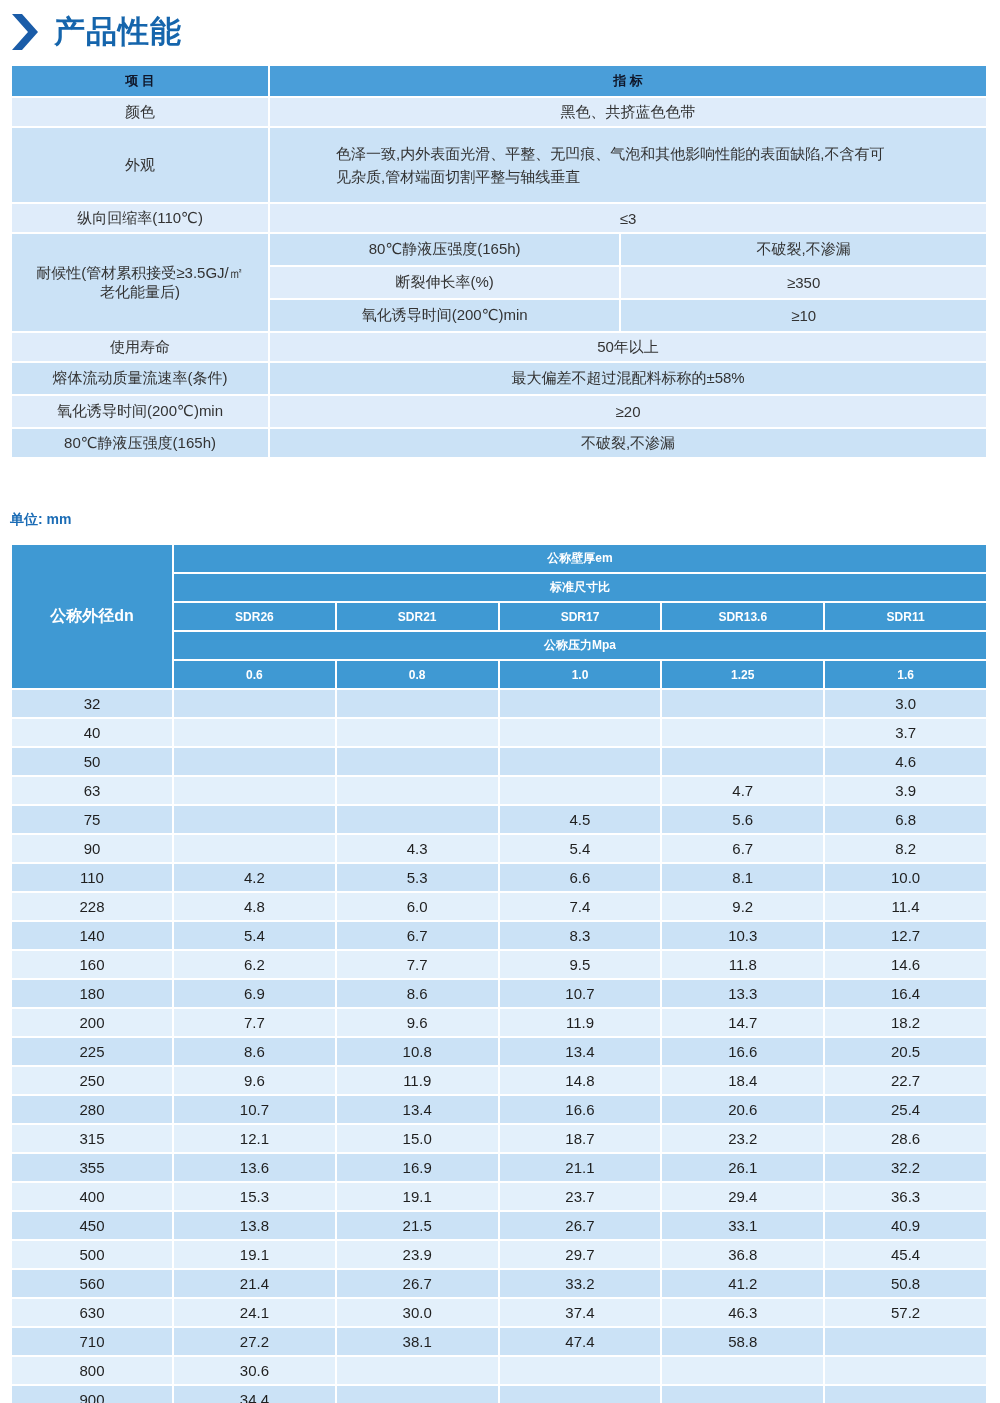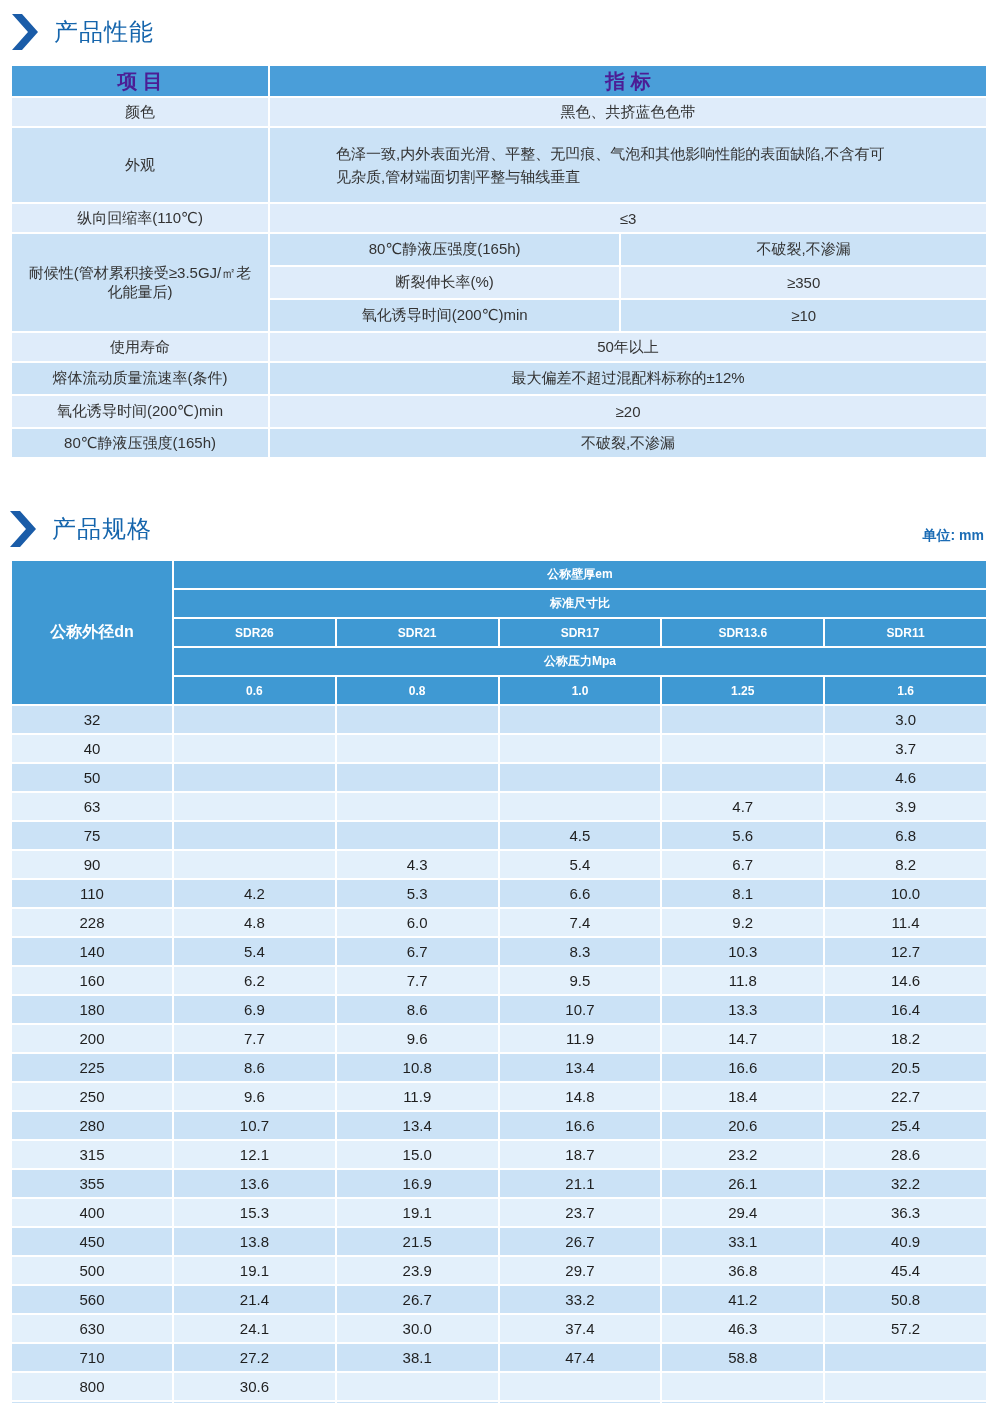--- a/index.html
+++ b/index.html
@@ -7,38 +7,38 @@
     width:1000px;height:1403px;box-sizing:border-box;
     background:#ffffff;
     padding:14px 12px 12px 10px;
     font-family:"Liberation Sans","DejaVu Sans",sans-serif;
     overflow:hidden;
   }
   
   .section-head{display:flex;align-items:center;gap:16px;margin:0 0 14px 2px;}
   .section-head-row2{display:flex;justify-content:space-between;align-items:flex-end;margin-top:52px;margin-bottom:12px;}
   .chev{width:26px;height:36px;flex:0 0 auto;}
-  .sec-title{font-size:24px;line-height:36px;color:#1565AC;font-weight:normal;margin:0;letter-spacing:1px;}
+  .sec-title{font-size:31px;line-height:36px;color:#1565AC;font-weight:bold;margin:0;letter-spacing:1px;}
   .unit-label{color:#1B6CB5;font-size:14px;font-weight:bold;padding-right:4px;padding-bottom:2px;}
 
   
   table{border-collapse:separate;border-spacing:2px;width:978px;table-layout:fixed;}
   td{text-align:center;vertical-align:middle;word-break:break-all;}
 
   
   .t1 td{font-size:15px;color:#333;}
-  .t1 .hd td{background:#4A9ED9;color:#4c1d95;font-weight:bold;font-size:20px;height:28px;}
+  .t1 .hd td{background:#4A9ED9;color:#0f172a;font-weight:bold;font-size:13px;height:28px;}
   .t1 tr{height:28px;}
   .t1 tr.tall{height:74px;}
   .t1 tr.mid{height:31px;}
   .t1 tr.a td{background:#DFECFA;}
   .t1 tr.b td{background:#CBE2F6;}
   .t1 td.wcell{background:#CBE2F6;}
   .t1 .left-cell{text-align:left;padding:6px 95px 6px 66px;line-height:1.55;}
-  .t1 .item-cell{padding:0 10px;}
+  .t1 .item-cell{padding:0 18px;}
 
   
   .t2 td{font-size:15px;color:#1f1f1f;height:25px;font-weight:500;}
   .t2 .hd td{background:#3F99D3;color:#fff;font-weight:bold;font-size:12px;height:25px;}
   .t2 .hd td.dn-head{font-size:16px;}
   .t2 tbody tr.row-a td{background:#CBE2F6;}
   .t2 tbody tr.row-b td{background:#E3F0FB;}
 </style>
 </head>
 <body>
@@ -85,40 +85,34 @@
     <tr class="b mid">
       <td>氧化诱导时间(200℃)min</td>
       <td>≥10</td>
     </tr>
     <tr class="a">
       <td class="item-cell">使用寿命</td>
       <td colspan="2">50年以上</td>
     </tr>
     <tr class="b mid">
       <td class="item-cell">熔体流动质量流速率(条件)</td>
-      <td colspan="2">最大偏差不超过混配料标称的±12%</td>
+      <td colspan="2">最大偏差不超过混配料标称的±58%</td>
     </tr>
     <tr class="a mid">
       <td class="item-cell">氧化诱导时间(200℃)min</td>
       <td colspan="2">≥20</td>
     </tr>
     <tr class="b">
       <td class="item-cell">80℃静液压强度(165h)</td>
       <td colspan="2">不破裂,不渗漏</td>
     </tr>
   </tbody>
 </table>
 
 <div class="section-head-row2">
-  <div class="section-head" style="margin:0;">
-    <svg class="chev" viewBox="0 0 26 36">
-      <polygon points="0,0 10,0 26,18 10,36 0,36 16,18" fill="#1A5CA8"></polygon>
-    </svg>
-    <h1 class="sec-title">产品规格</h1>
-  </div>
   <div class="unit-label">单位: mm</div>
 </div>
 
 <table class="t2">
   <colgroup>
     <col style="width:16.6%">
       <col style="width:16.68%">
       <col style="width:16.68%">
     <col style="width:16.68%">
       <col style="width:16.68%">

